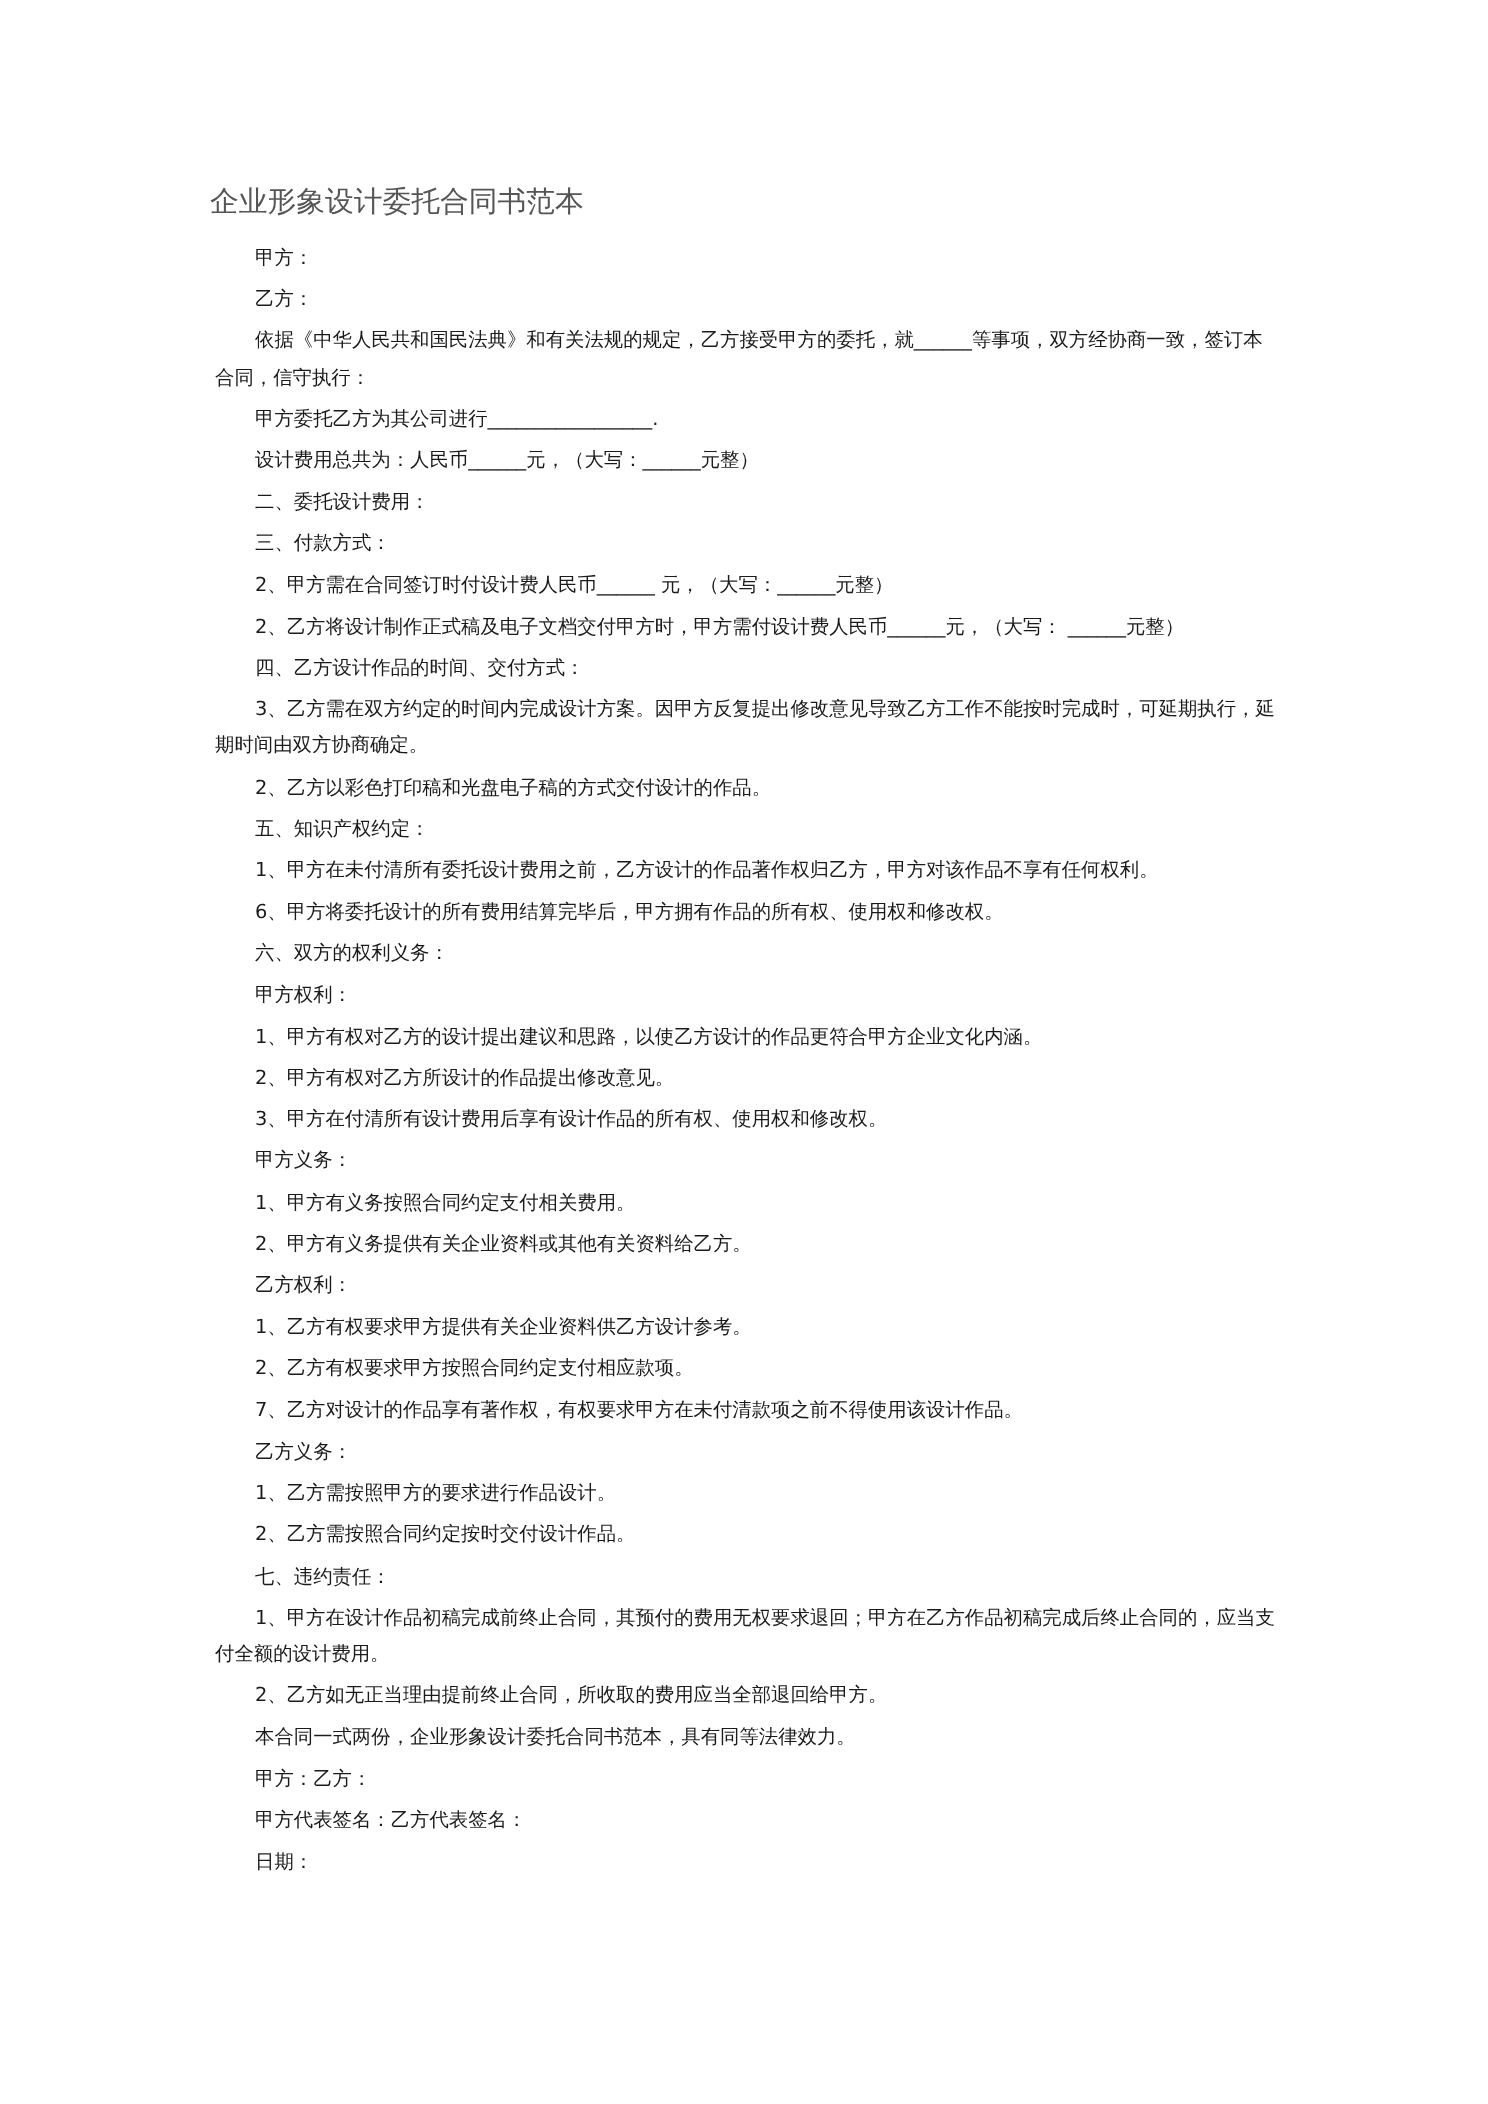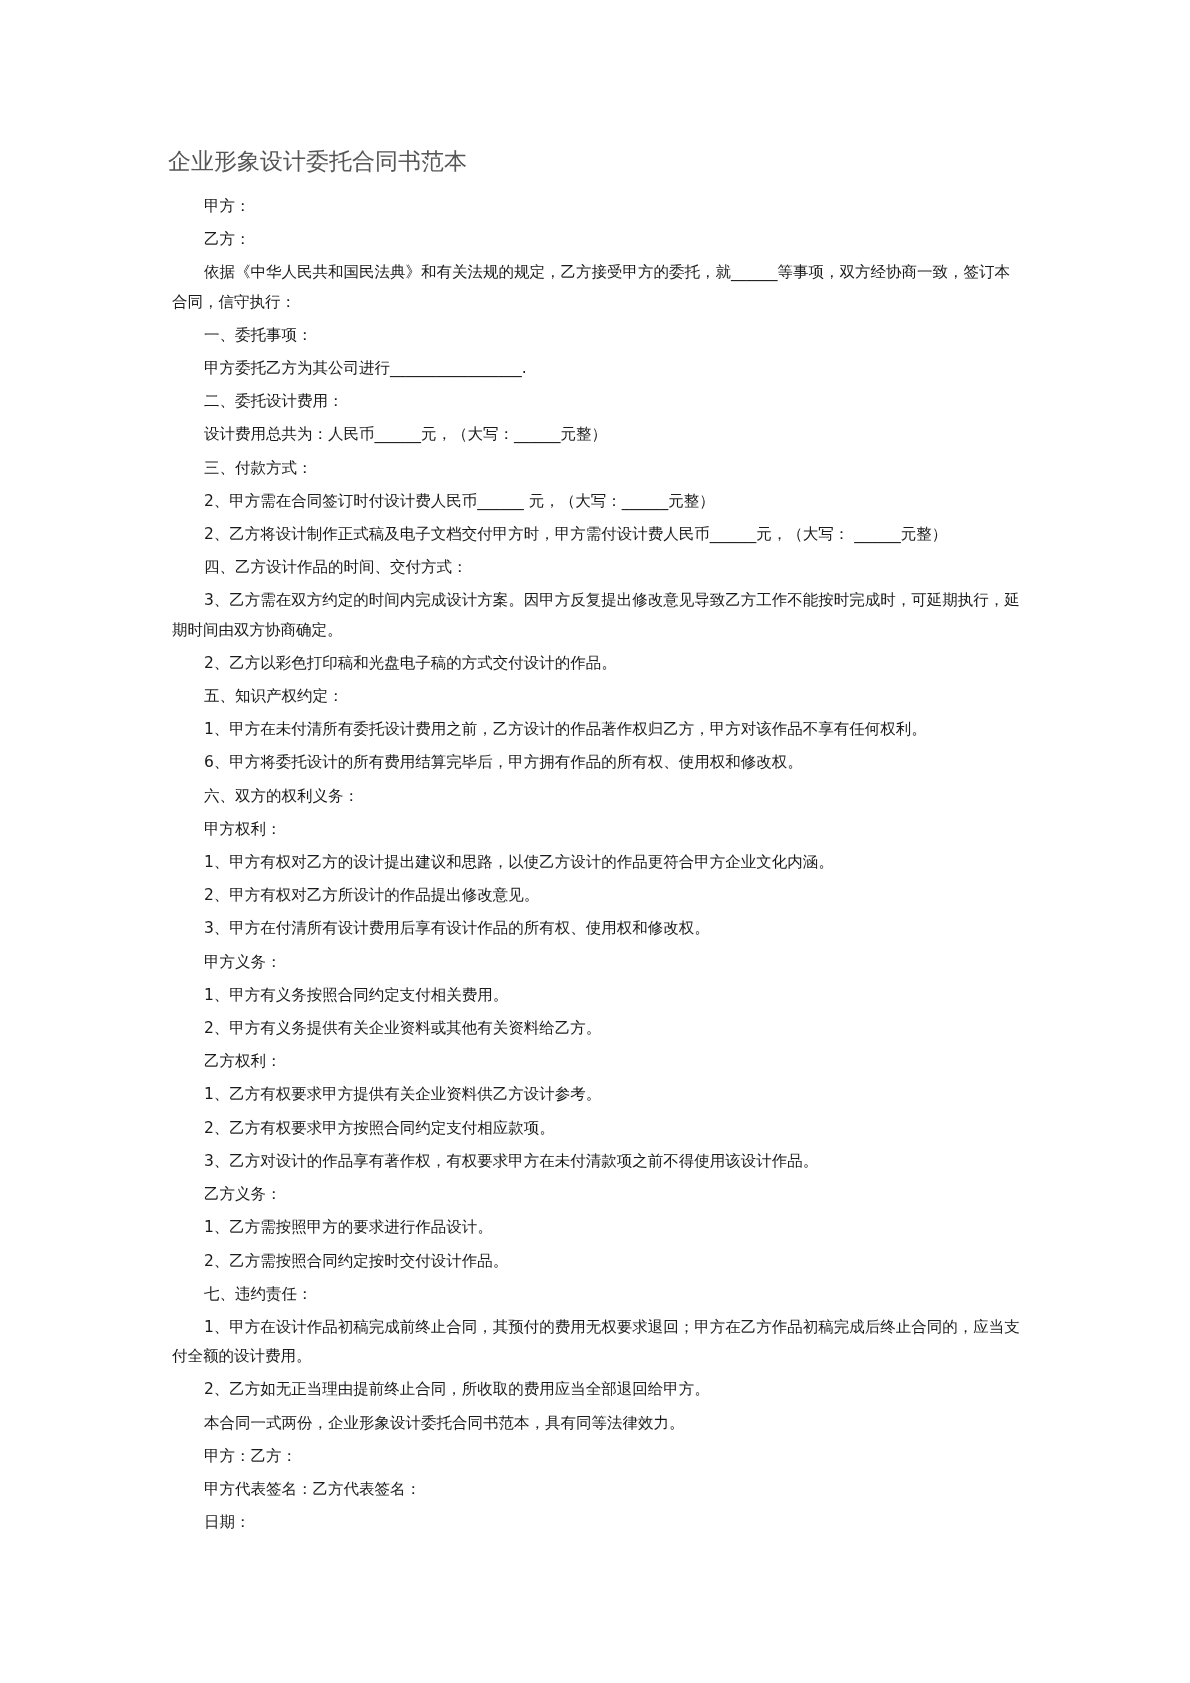--- a/index.html
+++ b/index.html
@@ -20,45 +20,44 @@
   </style>
 </head>
 <body>
 
 <div class="page">
   <div class="title">企业形象设计委托合同书范本</div>
   <div class="body">
     <p class="p">甲方：</p>
     <p class="p">乙方：</p>
     <p class="p">依据《中华人民共和国民法典》和有关法规的规定，乙方接受甲方的委托，就______等事项，双方经协商一致，签订本合同，信守执行：</p>
-    <p class="p">一、委托事项：</p>
     <p class="p">甲方委托乙方为其公司进行_________________.</p>
+    <p class="p">设计费用总共为：人民币______元，（大写：______元整）</p>
     <p class="p">二、委托设计费用：</p>
-    <p class="p">设计费用总共为：人民币______元，（大写：______元整）</p>
     <p class="p">三、付款方式：</p>
     <p class="p">2、甲方需在合同签订时付设计费人民币______ 元，（大写：______元整）</p>
     <p class="p nowrap">2、乙方将设计制作正式稿及电子文档交付甲方时，甲方需付设计费人民币______元，（大写： ______元整）</p>
     <p class="p">四、乙方设计作品的时间、交付方式：</p>
     <p class="p">3、乙方需在双方约定的时间内完成设计方案。因甲方反复提出修改意见导致乙方工作不能按时完成时，可延期执行，延期时间由双方协商确定。</p>
     <p class="p">2、乙方以彩色打印稿和光盘电子稿的方式交付设计的作品。</p>
     <p class="p">五、知识产权约定：</p>
     <p class="p">1、甲方在未付清所有委托设计费用之前，乙方设计的作品著作权归乙方，甲方对该作品不享有任何权利。</p>
     <p class="p">6、甲方将委托设计的所有费用结算完毕后，甲方拥有作品的所有权、使用权和修改权。</p>
     <p class="p">六、双方的权利义务：</p>
     <p class="p">甲方权利：</p>
     <p class="p">1、甲方有权对乙方的设计提出建议和思路，以使乙方设计的作品更符合甲方企业文化内涵。</p>
     <p class="p">2、甲方有权对乙方所设计的作品提出修改意见。</p>
     <p class="p">3、甲方在付清所有设计费用后享有设计作品的所有权、使用权和修改权。</p>
     <p class="p">甲方义务：</p>
     <p class="p">1、甲方有义务按照合同约定支付相关费用。</p>
     <p class="p">2、甲方有义务提供有关企业资料或其他有关资料给乙方。</p>
     <p class="p">乙方权利：</p>
     <p class="p">1、乙方有权要求甲方提供有关企业资料供乙方设计参考。</p>
     <p class="p">2、乙方有权要求甲方按照合同约定支付相应款项。</p>
-    <p class="p">3、乙方对设计的作品享有著作权，有权要求甲方在未付清款项之前不得使用该设计作品。</p>
+    <p class="p">7、乙方对设计的作品享有著作权，有权要求甲方在未付清款项之前不得使用该设计作品。</p>
     <p class="p">乙方义务：</p>
     <p class="p">1、乙方需按照甲方的要求进行作品设计。</p>
     <p class="p">2、乙方需按照合同约定按时交付设计作品。</p>
     <p class="p">七、违约责任：</p>
     <p class="p">1、甲方在设计作品初稿完成前终止合同，其预付的费用无权要求退回；甲方在乙方作品初稿完成后终止合同的，应当支付全额的设计费用。</p>
     <p class="p">2、乙方如无正当理由提前终止合同，所收取的费用应当全部退回给甲方。</p>
     <p class="p">本合同一式两份，企业形象设计委托合同书范本，具有同等法律效力。</p>
     <p class="p">甲方：乙方：</p>
     <p class="p">甲方代表签名：乙方代表签名：</p>
     <p class="p">日期：</p>

